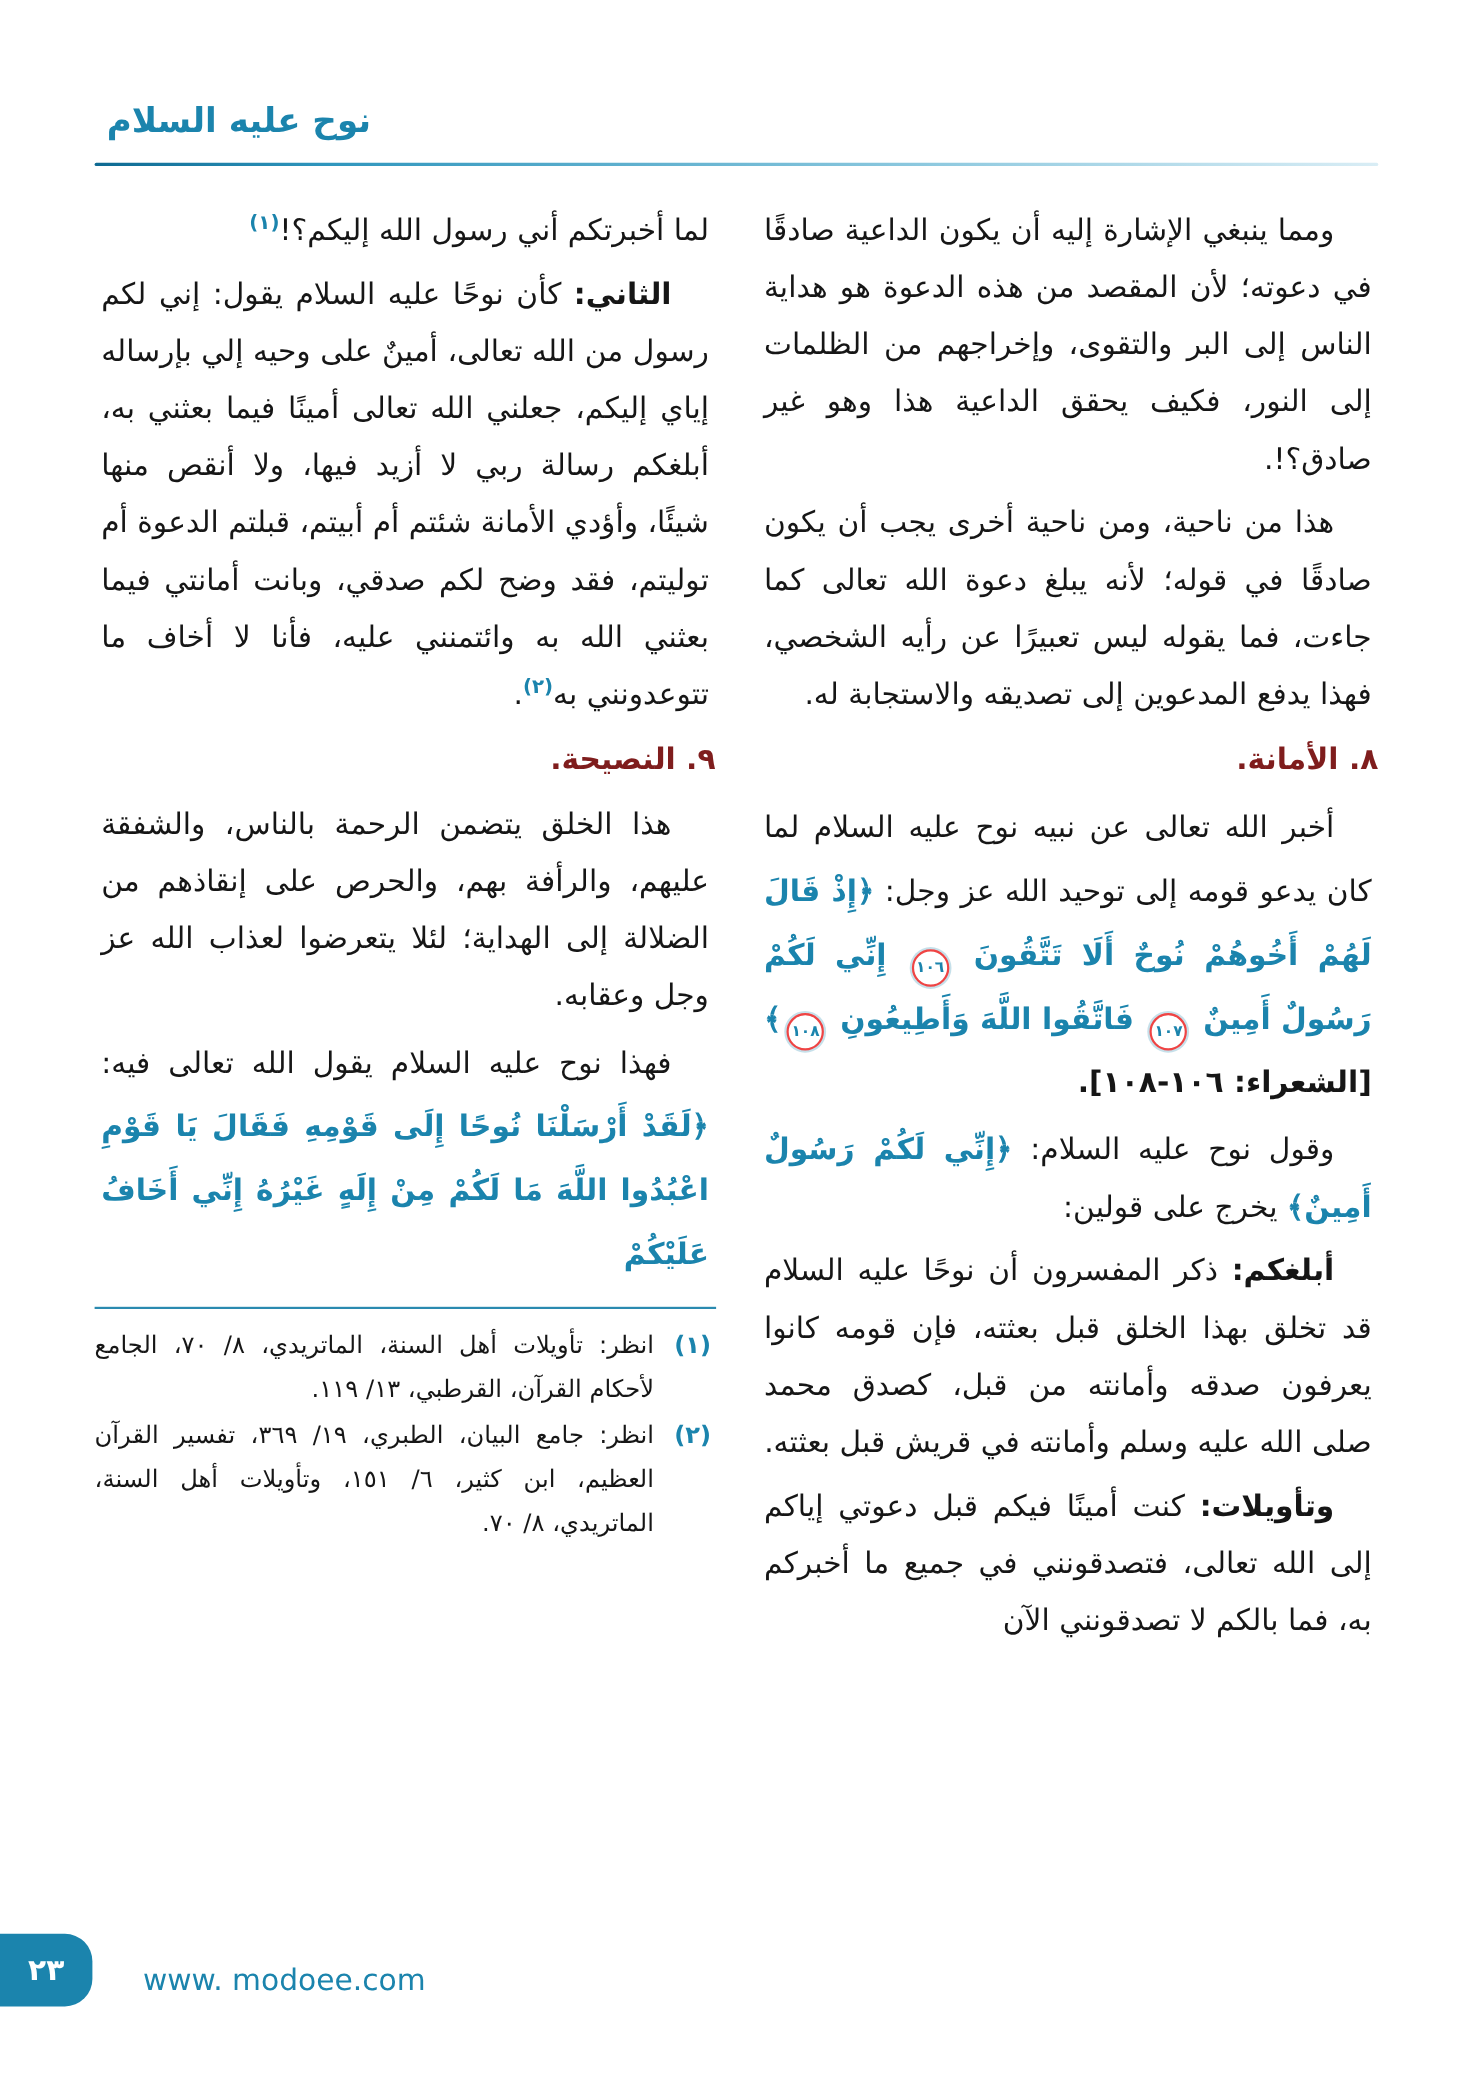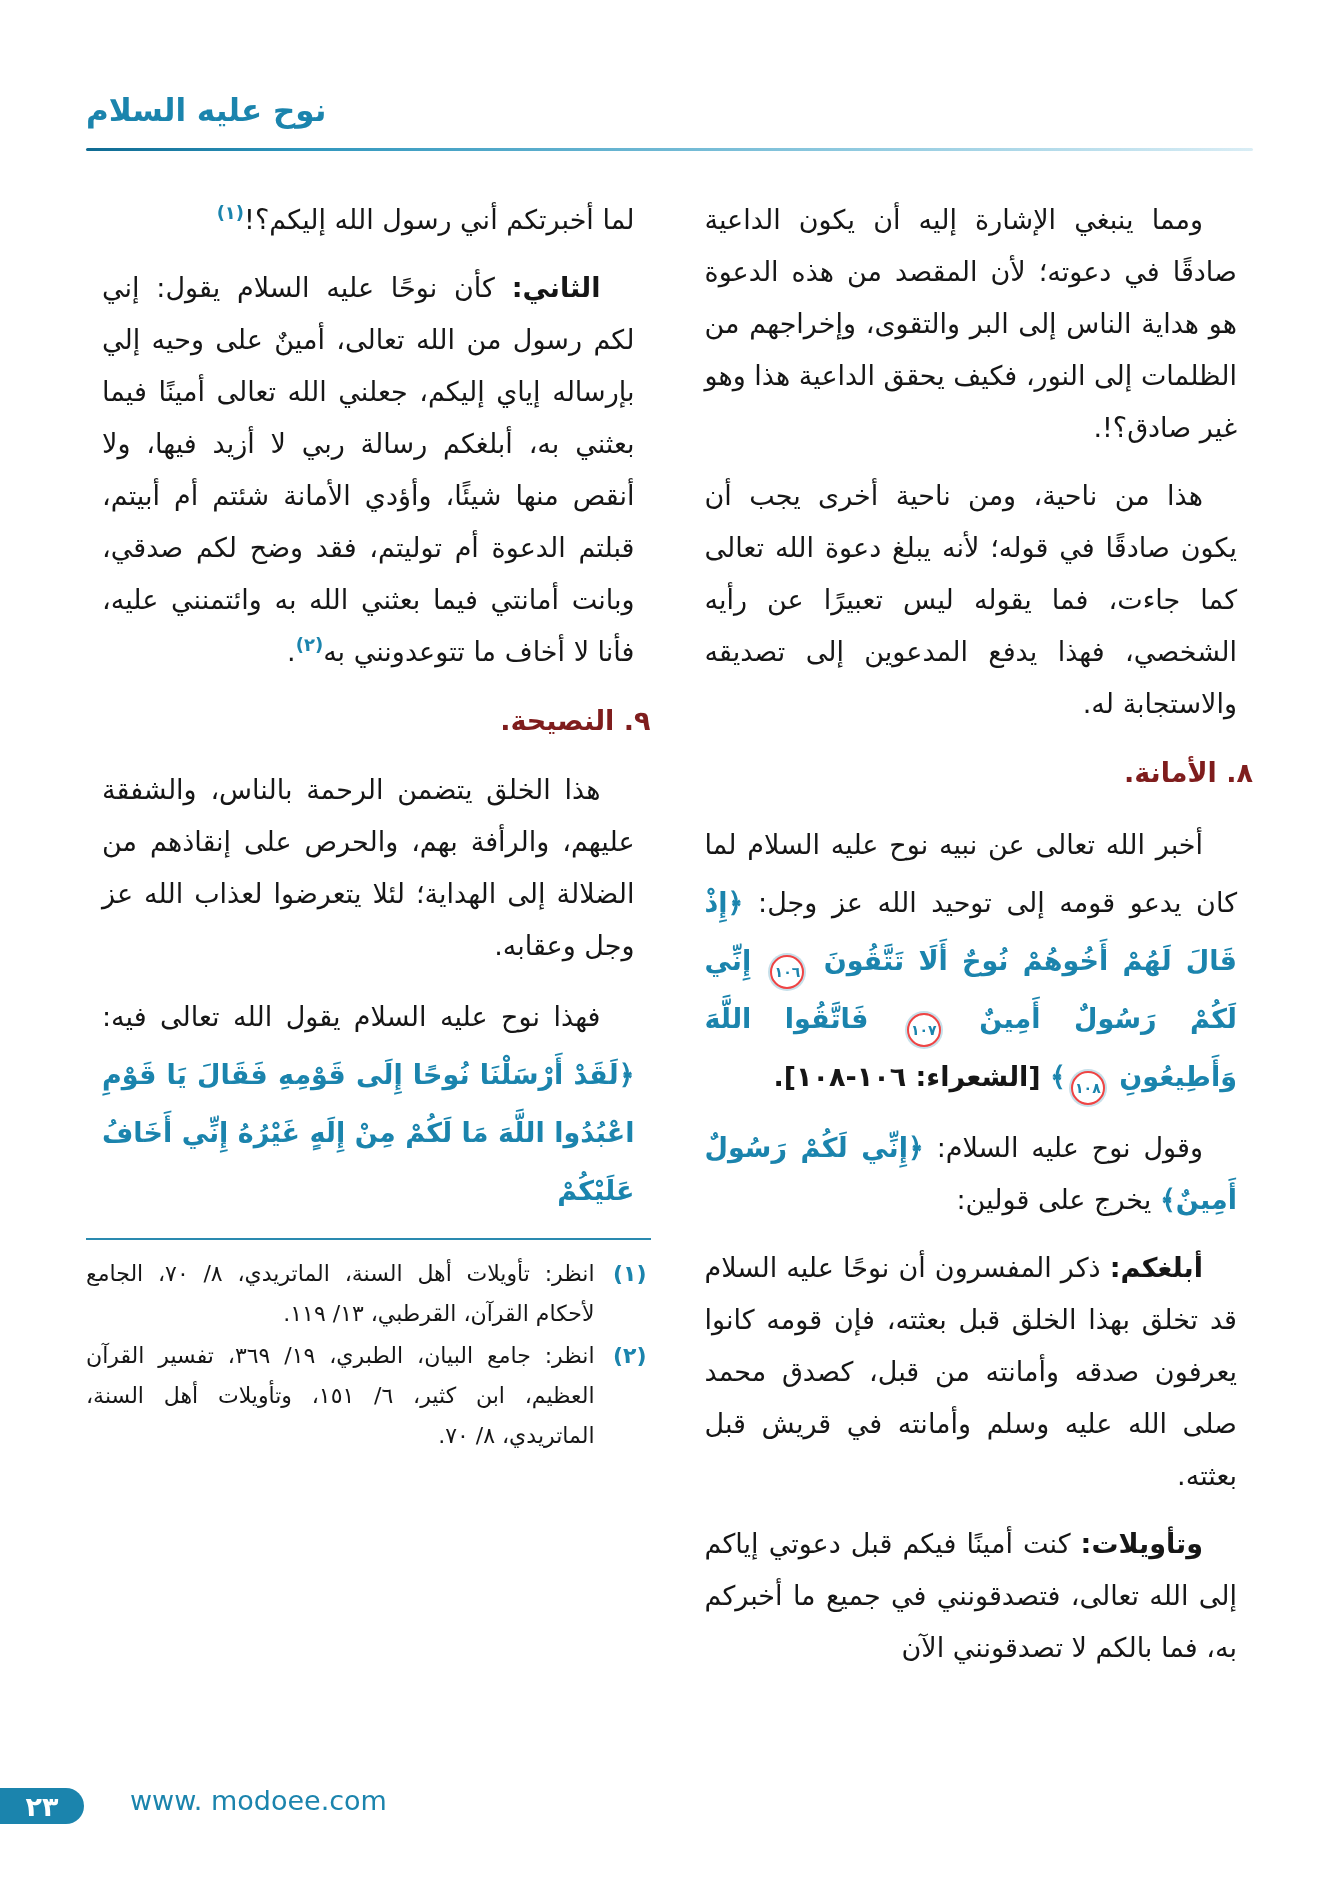--- a/index.html
+++ b/index.html
@@ -17,21 +17,21 @@
   
   .page-header {
     position: absolute;
     top: 92px;
     left: 86px;
     right: 86px;
     height: 70px;
   }
   .header-title {
     position: absolute;
-    left: 0;
+    left: 11px;
     top: 0;
     color: #1b84ad;
     font-size: 31px;
     font-weight: bold;
     letter-spacing: 1px;
   }
   .header-rule {
     position: absolute;
     left: 0;
     right: 0;
@@ -49,21 +49,21 @@
     left: 86px;
   }
   .columns {
     display: flex;
     gap: 38px;
     align-items: flex-start;
   }
   .col { flex: 1 1 0; min-width: 0; }
 
   .para {
-    margin: 16px;
+    margin: 6px;
     font-size: 27px;
     line-height: 52px;
     text-align: justify;
     text-justify: inter-word;
   }
   .para.indent { text-indent: 34px; }
 
   .heading {
     margin: 2px 0;
     font-size: 27px;
@@ -130,21 +130,21 @@
     color: #1b84ad;
     font-weight: bold;
   }
 
   
   .page-badge {
     position: absolute;
     left: 0;
     bottom: 66px;
     width: 84px;
-    height: 36px;
+    height: 66px;
     background: #1b84ad;
     border-radius: 0 25px 25px 0;
     display: flex;
     align-items: center;
     justify-content: center;
     color: #ffffff;
     font-size: 27px;
     font-weight: bold;
   }
   .site {

